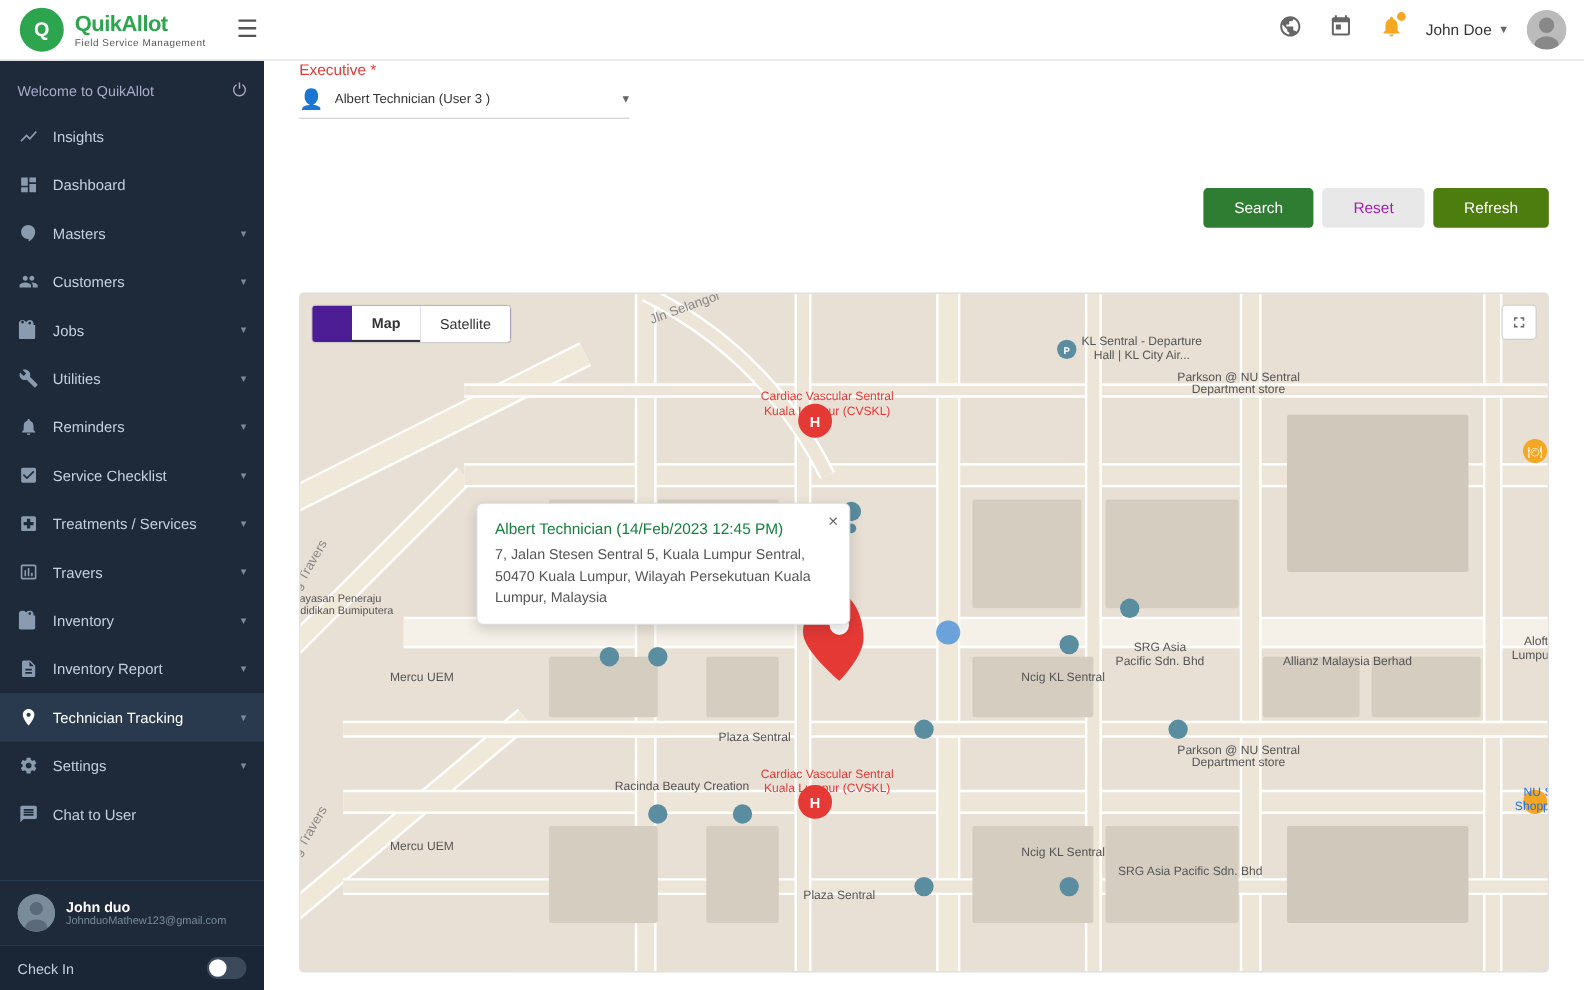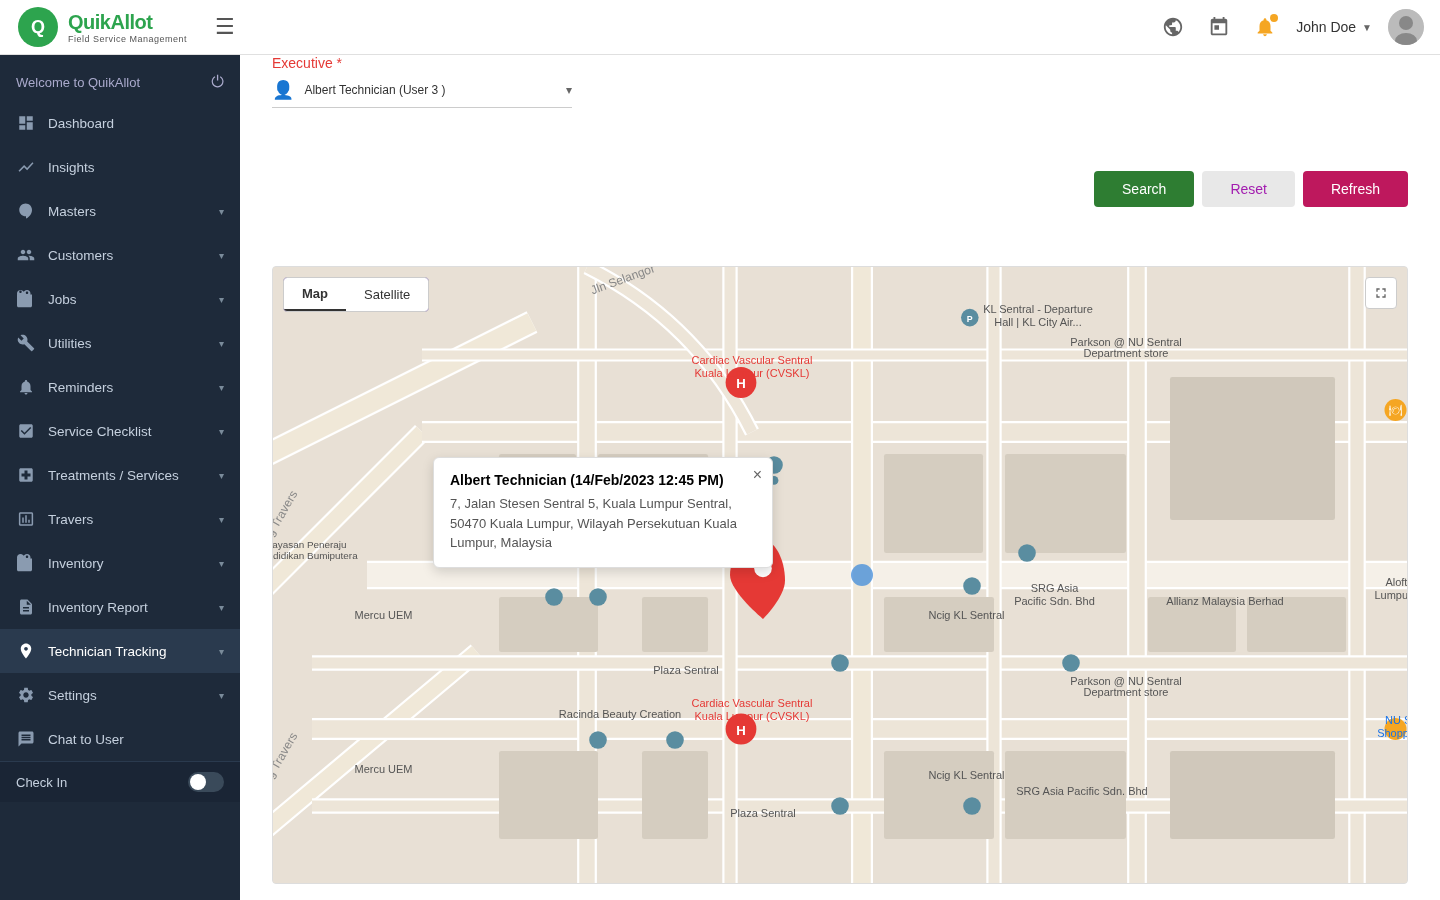--- a/index.html
+++ b/index.html
@@ -10,21 +10,21 @@
       display: flex; align-items: center; justify-content: space-between;
       background: #fff; height: 55px; padding: 0 16px;
       border-bottom: 1px solid #e0e0e0; flex-shrink: 0; z-index: 100;
     }
     .logo-area { display: flex; align-items: center; gap: 8px; }
     .logo-icon { width: 44px; height: 44px; }
     .logo-text { display: flex; flex-direction: column; }
     .logo-main { font-size: 20px; font-weight: 700; color: #2da44e; letter-spacing: -0.5px; }
     .logo-sub { font-size: 9px; color: #555; letter-spacing: 0.5px; }
     .hamburger { font-size: 22px; color: #555; cursor: pointer; margin-left: 20px; }
-    .header-right { display: flex; align-items: center; gap: 16px; }
+    .header-right { display: flex; gap: 16px; }
     .header-icon { width: 30px; height: 30px; display: flex; align-items: center; justify-content: center; cursor: pointer; position: relative; }
     .header-icon svg { width: 22px; height: 22px; fill: #666; }
     .bell-badge { position: absolute; top: 2px; right: 2px; width: 8px; height: 8px; background: #f5a623; border-radius: 50%; }
     .user-info { display: flex; align-items: center; gap: 6px; cursor: pointer; }
     .user-name-header { font-size: 14px; color: #333; }
     .chevron-down { font-size: 10px; color: #666; }
     .user-avatar { width: 36px; height: 36px; border-radius: 50%; background: #ccc; overflow: hidden; display: flex; align-items: center; justify-content: center; }
 
     
     .main-layout { display: flex; flex: 1; overflow: hidden; }
@@ -111,31 +111,31 @@
     }
     .btn-search {
       background: #2e7d32; color: #fff; border: none; padding: 10px 28px;
       border-radius: 4px; font-size: 14px; cursor: pointer; font-weight: 500;
     }
     .btn-reset {
       background: #e8e8e8; color: #a21caf; border: none; padding: 10px 28px;
       border-radius: 4px; font-size: 14px; cursor: pointer; font-weight: 500;
     }
     .btn-refresh {
-      background: #be185d; color: #fff; border: none; padding: 10px 28px;
+      background: #4d7c0f; color: #fff; border: none; padding: 10px 28px;
       border-radius: 4px; font-size: 14px; cursor: pointer; font-weight: 500;
     }
 
     
     .map-container { flex: 1; position: relative; border: 1px solid #ddd; border-radius: 4px; overflow: hidden; background: #e8e0d5; min-height: 0; }
 
     
     .map-tabs {
       position: absolute; top: 10px; left: 10px; z-index: 10;
-      display: flex; border: 1px solid #ccc; border-radius: 4px; overflow: hidden; background: #4c1d95;
+      display: flex; border: 1px solid #ccc; border-radius: 4px; overflow: hidden; background: #4c1d95; padding-left: 36px;
     }
     .map-tab {
       padding: 8px 18px; font-size: 13px; cursor: pointer; color: #333;
       background: #fff; border: none; outline: none;
     }
     .map-tab.active { background: #fff; font-weight: 600; border-bottom: 2px solid #333; }
 
     
     .map-fullscreen {
       position: absolute; top: 10px; right: 10px; z-index: 10;
@@ -147,21 +147,21 @@
 
     
     .map-popup {
       position: absolute; top: 190px; left: 160px; z-index: 20;
       background: #fff; border: 1px solid #ddd; border-radius: 6px;
       padding: 14px 16px; max-width: 340px; box-shadow: 0 4px 12px rgba(0,0,0,0.15);
     }
     .map-popup-close {
       position: absolute; top: 8px; right: 10px; font-size: 16px; cursor: pointer; color: #666;
     }
-    .map-popup-title { font-size: 14px; font-weight: 700; color: #000000; margin-bottom: 6px; }
+    .map-popup-title { font-size: 14px; font-weight: 400; color: #15803d; margin-bottom: 6px; }
     .map-popup-address { font-size: 13px; color: #555; line-height: 1.5; }
   </style>
 </head>
 <body>
 
 <div class="top-header">
   <div class="logo-area">
 
     <svg class="logo-icon" viewBox="0 0 44 44">
       <circle cx="22" cy="22" r="20" fill="#2da44e"></circle>
@@ -214,35 +214,35 @@
   <nav class="sidebar">
     <div class="sidebar-welcome">
       <span>Welcome to QuikAllot</span>
       <span class="power-icon">⏻</span>
     </div>
 
     <div class="sidebar-item">
       <div class="sidebar-item-left">
         <span class="sidebar-icon">
           <svg viewBox="0 0 24 24">
+              <path d="M3.5 18.49l6-6.01 4 4L22 6.92l-1.41-1.41-7.09 7.97-4-4L2 16.99z"></path>
+            </svg>
+        </span>
+        <span>Insights</span>
+      </div>
+    </div>
+
+    <div class="sidebar-item">
+      <div class="sidebar-item-left">
+        <span class="sidebar-icon">
+          <svg viewBox="0 0 24 24">
               <path d="M3 13h8V3H3v10zm0 8h8v-6H3v6zm10 0h8V11h-8v10zm0-18v6h8V3h-8z"></path>
             </svg>
         </span>
         <span>Dashboard</span>
-      </div>
-    </div>
-
-    <div class="sidebar-item">
-      <div class="sidebar-item-left">
-        <span class="sidebar-icon">
-          <svg viewBox="0 0 24 24">
-              <path d="M3.5 18.49l6-6.01 4 4L22 6.92l-1.41-1.41-7.09 7.97-4-4L2 16.99z"></path>
-            </svg>
-        </span>
-        <span>Insights</span>
       </div>
     </div>
 
     <div class="sidebar-item">
       <div class="sidebar-item-left">
         <span class="sidebar-icon">
           <svg viewBox="0 0 24 24">
               <path d="M11.5 2C6.81 2 3 5.81 3 10.5S6.81 19 11.5 19h.5v3c4.86-2.34 8-7 8-11.5C20 5.81 16.19 2 11.5 2z"></path>
             </svg>
         </span>
@@ -387,20 +387,33 @@
       <div class="sidebar-item-left">
         <span class="sidebar-icon">
           <svg viewBox="0 0 24 24">
               <path d="M20 2H4c-1.1 0-1.99.9-1.99 2L2 22l4-4h14c1.1 0 2-.9 2-2V4c0-1.1-.9-2-2-2zm-2 12H6v-2h12v2zm0-3H6V9h12v2zm0-3H6V6h12v2z"></path>
             </svg>
         </span>
         <span>Chat to User</span>
       </div>
     </div>
 
+    <div class="sidebar-footer">
+      <div class="footer-avatar">
+        <svg viewBox="0 0 34 34" width="34" height="34">
+            <circle cx="17" cy="17" r="17" fill="#7a8b9a"></circle>
+            <circle cx="17" cy="13" r="6" fill="#5a6a7a"></circle>
+            <ellipse cx="17" cy="30" rx="10" ry="7" fill="#5a6a7a"></ellipse>
+          </svg>
+      </div>
+      <div class="footer-user-info">
+        <div class="footer-name">John duo</div>
+        <div class="footer-email">JohnduoMathew123@gmail.com</div>
+      </div>
+    </div>
 
     <div class="check-in-bar">
       <span class="check-in-label">Check In</span>
       <div class="toggle-switch">
         <div class="knob"></div>
       </div>
     </div>
   </nav>
 
   <div class="content-area">

